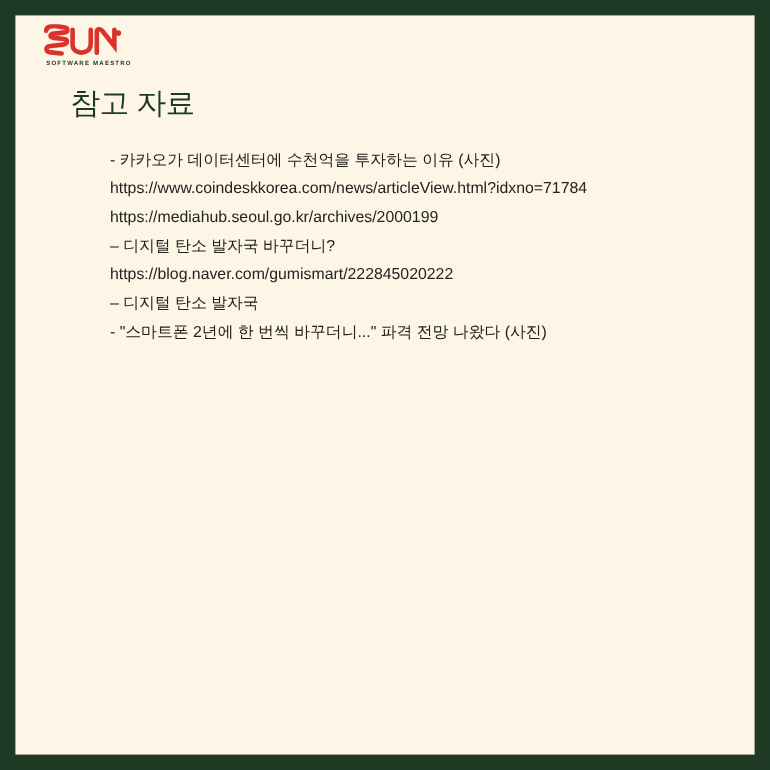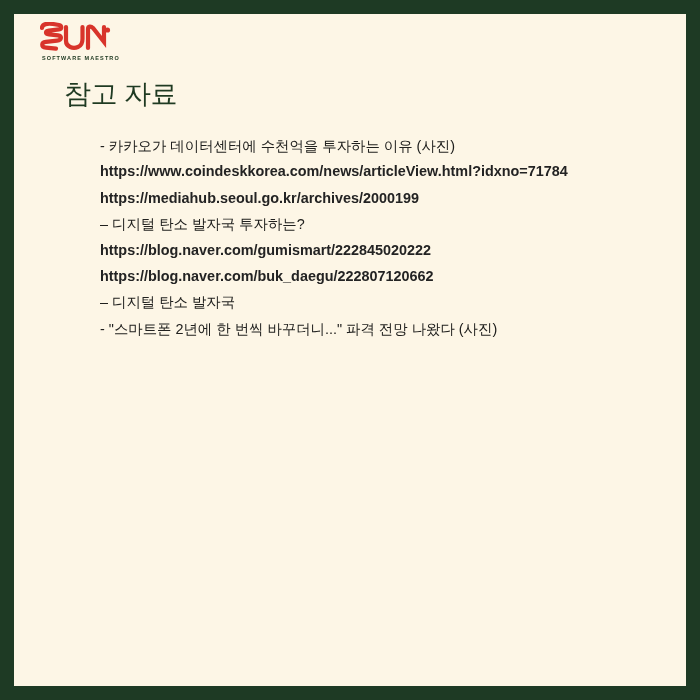--- a/index.html
+++ b/index.html
@@ -73,21 +73,20 @@
   }
   .ref-label,
   .ref-url {
     font-size: 14.4px;
     line-height: 25.4px;
     color: #20201e;
     white-space: nowrap;
   }
   .ref-url {
     color: #232323;
-    font-weight: bold;
   }
 </style>
 </head>
 <body>
 
 <div class="slide">
   <div class="inner">
 
     <div class="logo">
       <div class="logo-mark">
@@ -111,26 +110,25 @@
         <div class="ref-label">- 카카오가 데이터센터에 수천억을 투자하는 이유 (사진)</div>
         <div class="ref-url">https://www.coindeskkorea.com/news/articleView.html?idxno=71784</div>
       </div>
 
       <div class="ref-item">
         <div class="ref-url">https://mediahub.seoul.go.kr/archives/2000199</div>
       </div>
 
 
       <div class="ref-item">
-        <div class="ref-label">– 디지털 탄소 발자국 투자하는?</div>
+        <div class="ref-label">– 디지털 탄소 발자국 바꾸더니?</div>
         <div class="ref-url">https://blog.naver.com/gumismart/222845020222</div>
       </div>
 
       <div class="ref-item">
-        <div class="ref-url">https://blog.naver.com/buk_daegu/222807120662</div>
       </div>
 
       <div class="ref-item">
         <div class="ref-label">– 디지털 탄소 발자국</div>
       </div>
 
       <div class="ref-item">
         <div class="ref-label">- "스마트폰 2년에 한 번씩 바꾸더니..." 파격 전망 나왔다 (사진)</div>
       </div>
 

